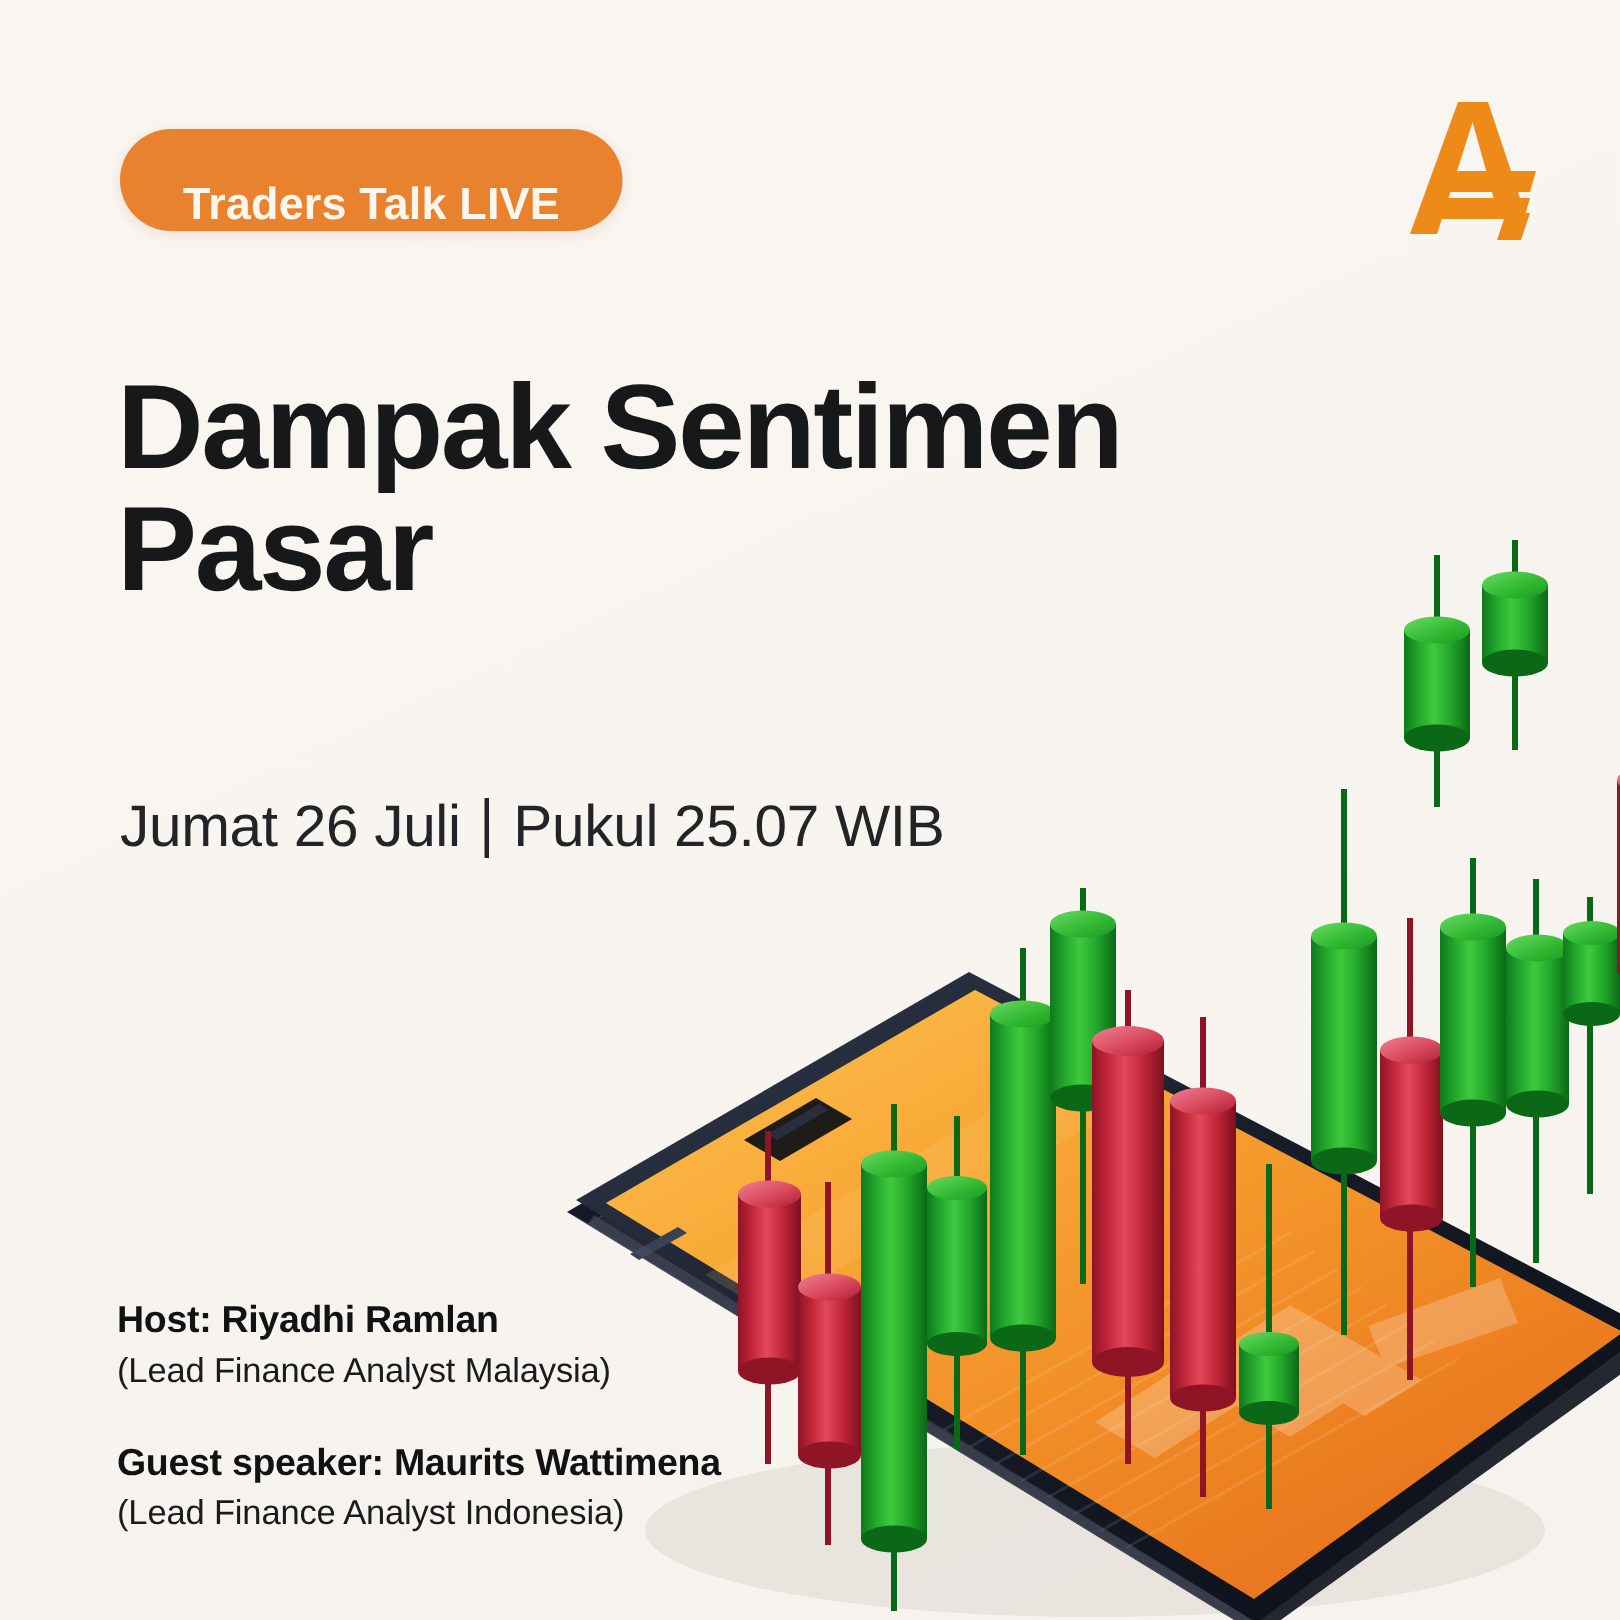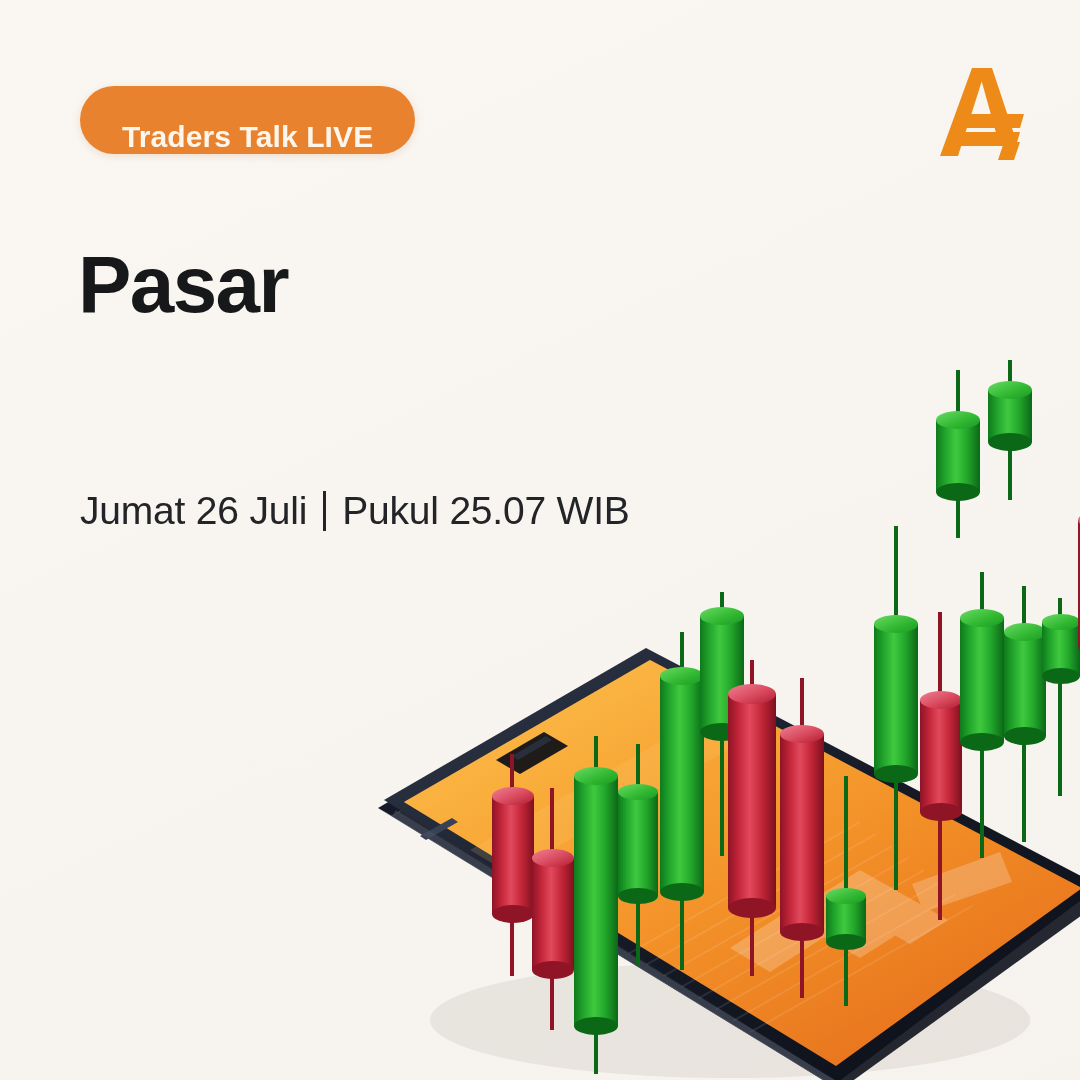--- a/index.html
+++ b/index.html
@@ -37,21 +37,21 @@
   
   #headline{
     position:absolute;left:78px;top:190px;width:760px;
     color:#17181A;font-size:80px;font-weight:bold;
     line-height:1.02;letter-spacing:-1.6px;
   }
   #headline .hl-line{display:block;white-space:nowrap;}
 
   
   #schedule{
-    position:absolute;left:80px;top:489px;
+    position:absolute;left:80px;top:530px;
     color:#232427;font-size:39px;font-weight:normal;
     letter-spacing:-.2px;display:flex;align-items:center;gap:16px;
     white-space:nowrap;
   }
   #schedule .sep{
     display:inline-block;width:3px;height:40px;background:#232427;
   }
 
   
   #credits{position:absolute;left:78px;top:866px;z-index:40;}
@@ -95,20 +95,21 @@
         <path d="M76 84 L92 84 L86 102 L70 102 Z"></path>
       </g>
     </svg>
   </div>
 
   <div id="live-badge">
     <span class="txt">Traders Talk LIVE</span>
   </div>
 
   <h1 id="headline">
+    <span class="hl-line">Dampak Sentimen</span>
     <span class="hl-line">Pasar</span>
   </h1>
 
   <div id="schedule">
     <span>Jumat 26 Juli</span>
     <span class="sep"></span>
     <span>Pukul 25.07 WIB</span>
   </div>
 
   <div id="artwork">
@@ -361,14 +362,24 @@
       <ellipse cx="78" cy="132" rx="22" ry="9" fill="#0B6817"></ellipse>
     </g>
     <g>
       <line x1="130" y1="0" x2="130" y2="140" stroke="#0B6817" stroke-width="4"></line>
       <rect x="108" y="30" width="44" height="52" fill="url(#gBody2)"></rect>
       <ellipse cx="130" cy="30" rx="22" ry="9" fill="url(#gTop2)"></ellipse>
       <ellipse cx="130" cy="82" rx="22" ry="9" fill="#0B6817"></ellipse>
     </g>
   </svg>
 
+  <div id="credits">
+    <div class="blk">
+      <div class="name">Host: Riyadhi Ramlan</div>
+      <div class="role">(Lead Finance Analyst Malaysia)</div>
+    </div>
+    <div class="blk">
+      <div class="name">Guest speaker: Maurits Wattimena</div>
+      <div class="role">(Lead Finance Analyst Indonesia)</div>
+    </div>
+  </div>
 
 </div>
 
 </body></html>

